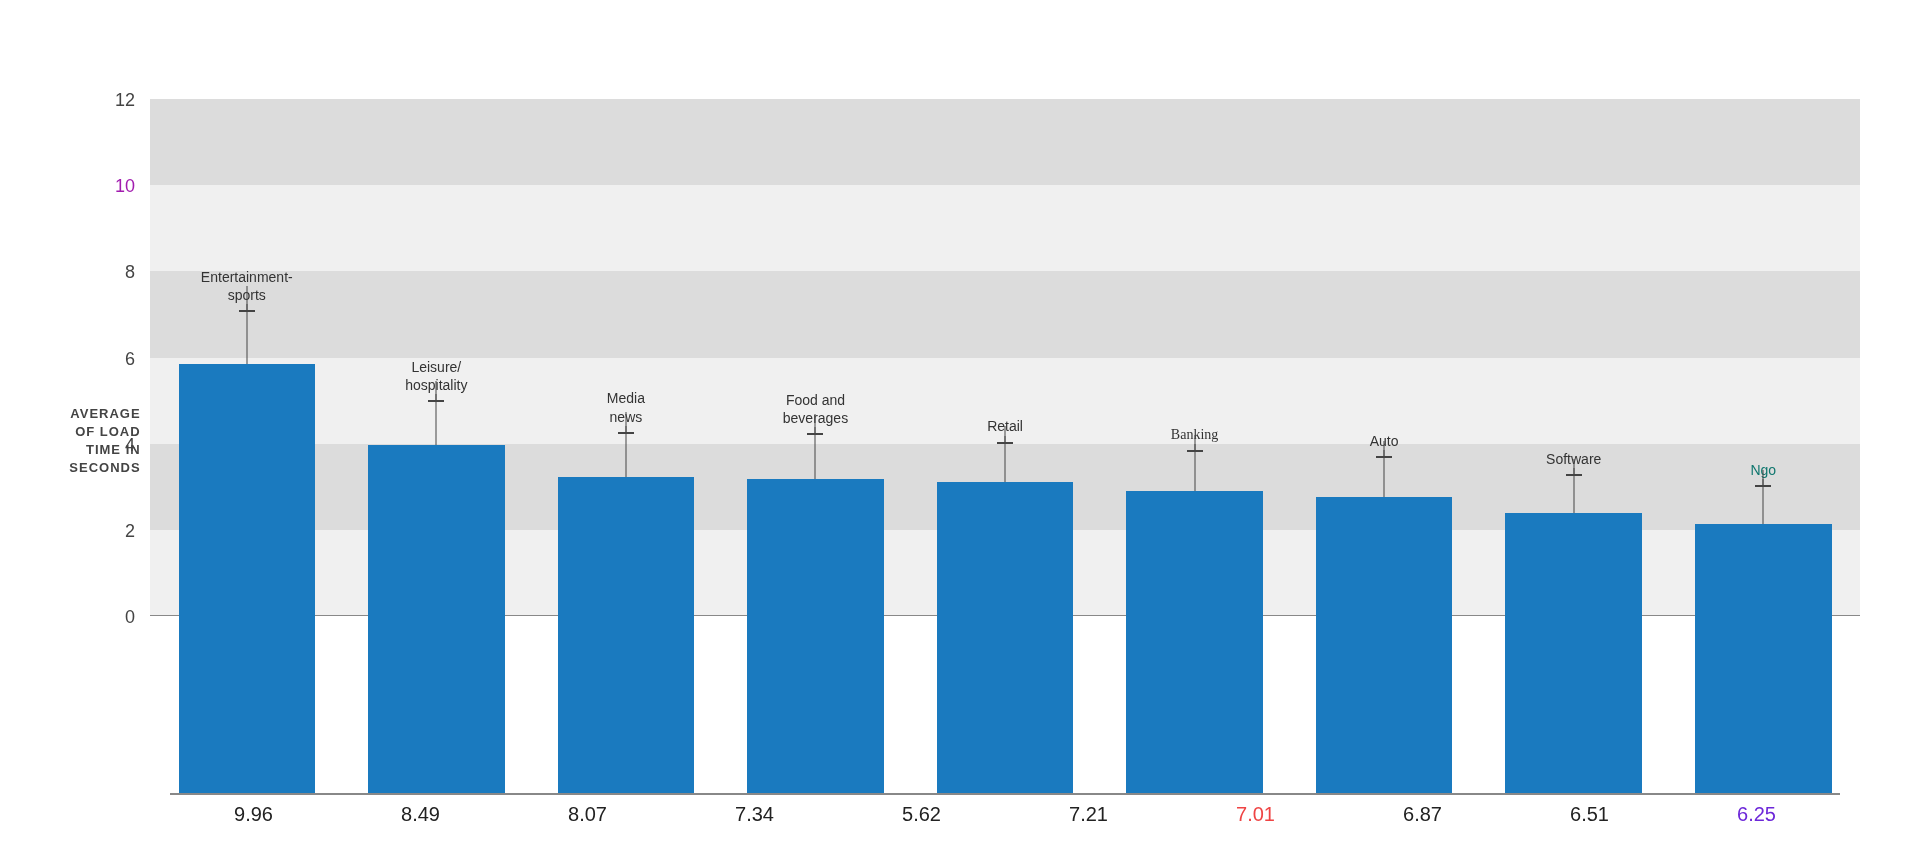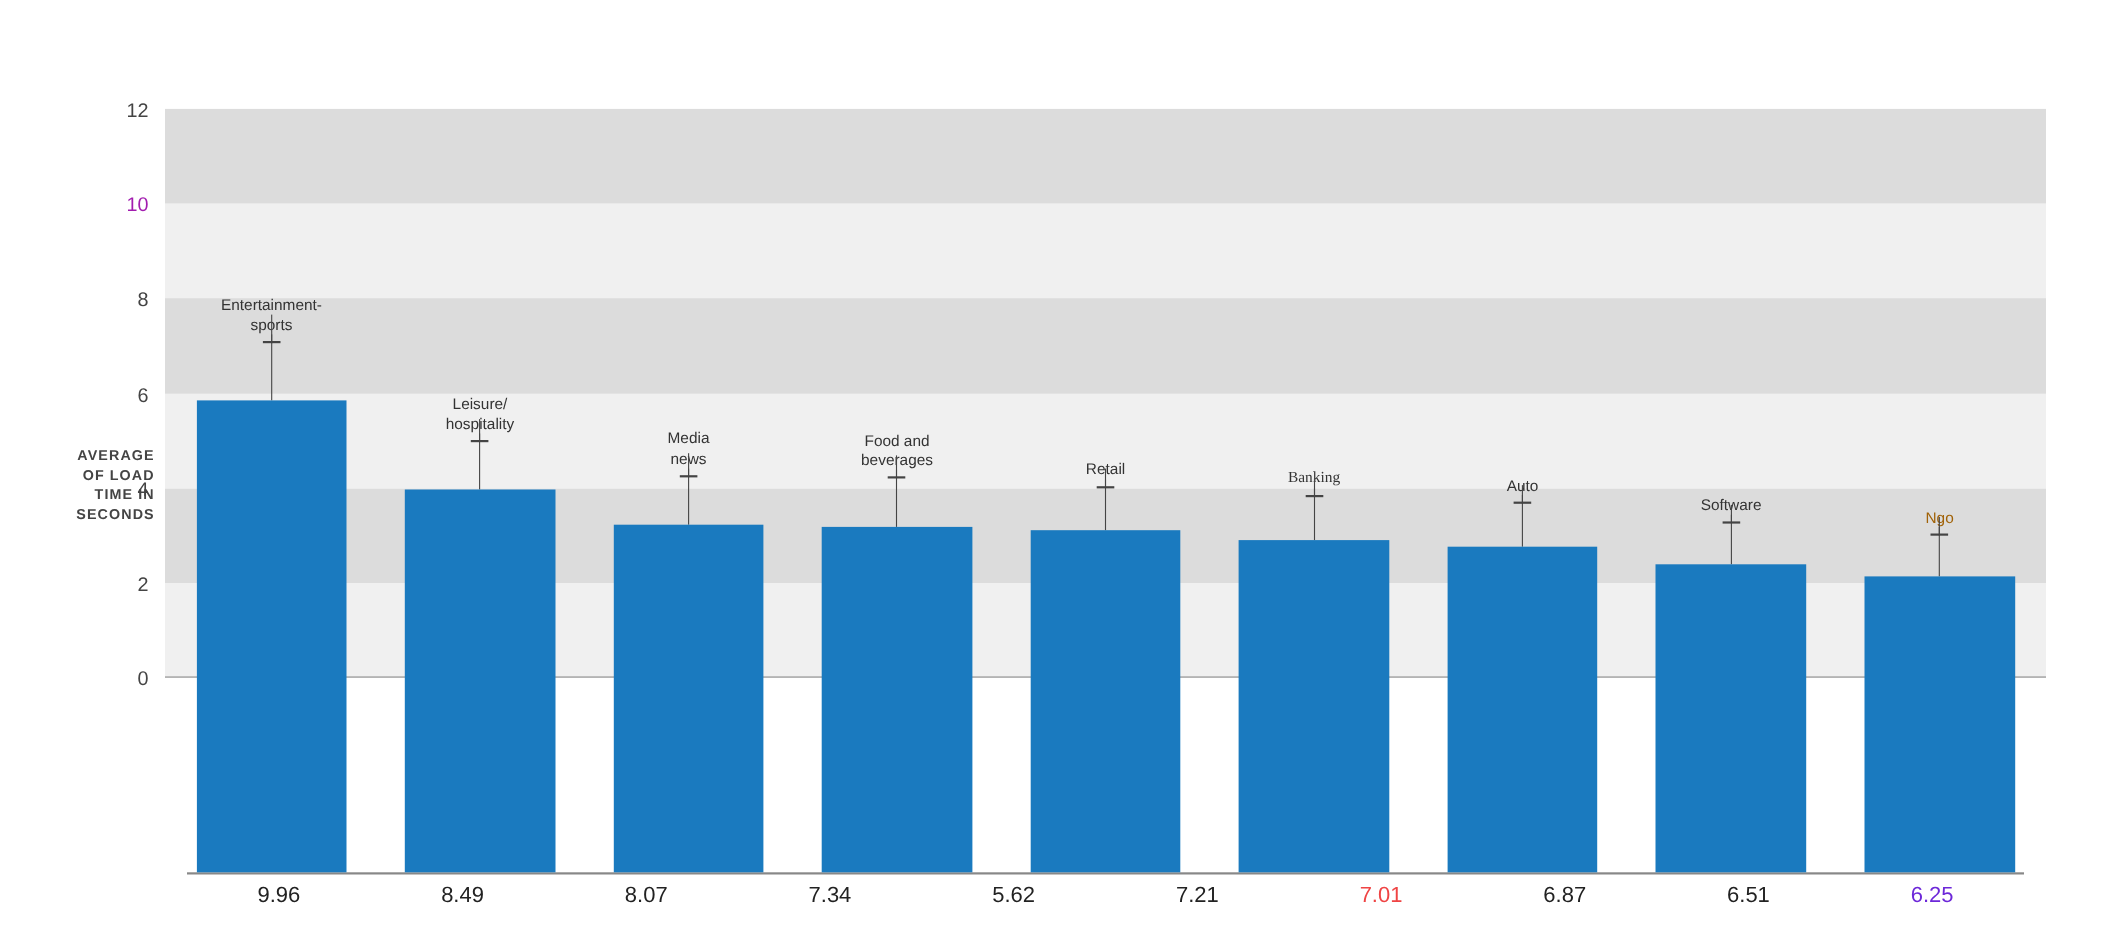--- a/index.html
+++ b/index.html
@@ -165,21 +165,21 @@
             </div>
             <div style="flex: 1 1 0%; display: flex; flex-direction: column; align-items: center; position: relative; height: 100%; justify-content: flex-end;">
               <div style="position: absolute; bottom: 325.046px; left: 50%; transform: translateX(-50%); font-size: 14px; color: rgb(51, 51, 51); text-align: center; white-space: nowrap; line-height: 1.3;">Software</div>
               <div style="position: absolute; width: 1px; background: rgb(85, 85, 85); bottom: 317.046px; height: 8px; left: 50%; transform: translateX(-50%);"></div>
               <div style="position: absolute; left: 50%; transform: translateX(-50%); bottom: 280.431px; height: 53.8462px; width: 1px; background: rgb(68, 68, 68);"></div>
               <div style="position: absolute; left: 50%; transform: translateX(-50%); bottom: 317.046px; width: 16px; height: 2px; background: rgb(68, 68, 68);"></div>
               <div style="position: absolute; left: 50%; transform: translateX(-50%); bottom: 263.2px; width: 16px; height: 2px; background: rgb(68, 68, 68);"></div>
               <div style="width: 72%; height: 280.431px; background: rgb(26, 122, 191); flex-shrink: 0; position: relative;"></div>
             </div>
             <div style="flex: 1 1 0%; display: flex; flex-direction: column; align-items: center; position: relative; height: 100%; justify-content: flex-end;">
-              <div style="position: absolute; bottom: 313.846px; left: 50%; transform: translateX(-50%); font-size: 14px; color: #a16207; text-align: center; white-space: nowrap; line-height: 1.3;">Ngo</div>
+              <div style="position: absolute; bottom: 313.846px; left: 50%; transform: translateX(-50%); font-size: 14px; color: #0f766e; text-align: center; white-space: nowrap; line-height: 1.3;">Ngo</div>
               <div style="position: absolute; width: 1px; background: rgb(85, 85, 85); bottom: 305.846px; height: 8px; left: 50%; transform: translateX(-50%);"></div>
               <div style="position: absolute; left: 50%; transform: translateX(-50%); bottom: 269.231px; height: 53.8462px; width: 1px; background: rgb(68, 68, 68);"></div>
               <div style="position: absolute; left: 50%; transform: translateX(-50%); bottom: 305.846px; width: 16px; height: 2px; background: rgb(68, 68, 68);"></div>
               <div style="position: absolute; left: 50%; transform: translateX(-50%); bottom: 252px; width: 16px; height: 2px; background: rgb(68, 68, 68);"></div>
               <div style="width: 72%; height: 269.231px; background: rgb(26, 122, 191); flex-shrink: 0; position: relative;"></div>
             </div>
           </div>
         </div>
       <div class="x-axis-line"></div>
       <div class="x-tick-labels" id="x-ticks">

